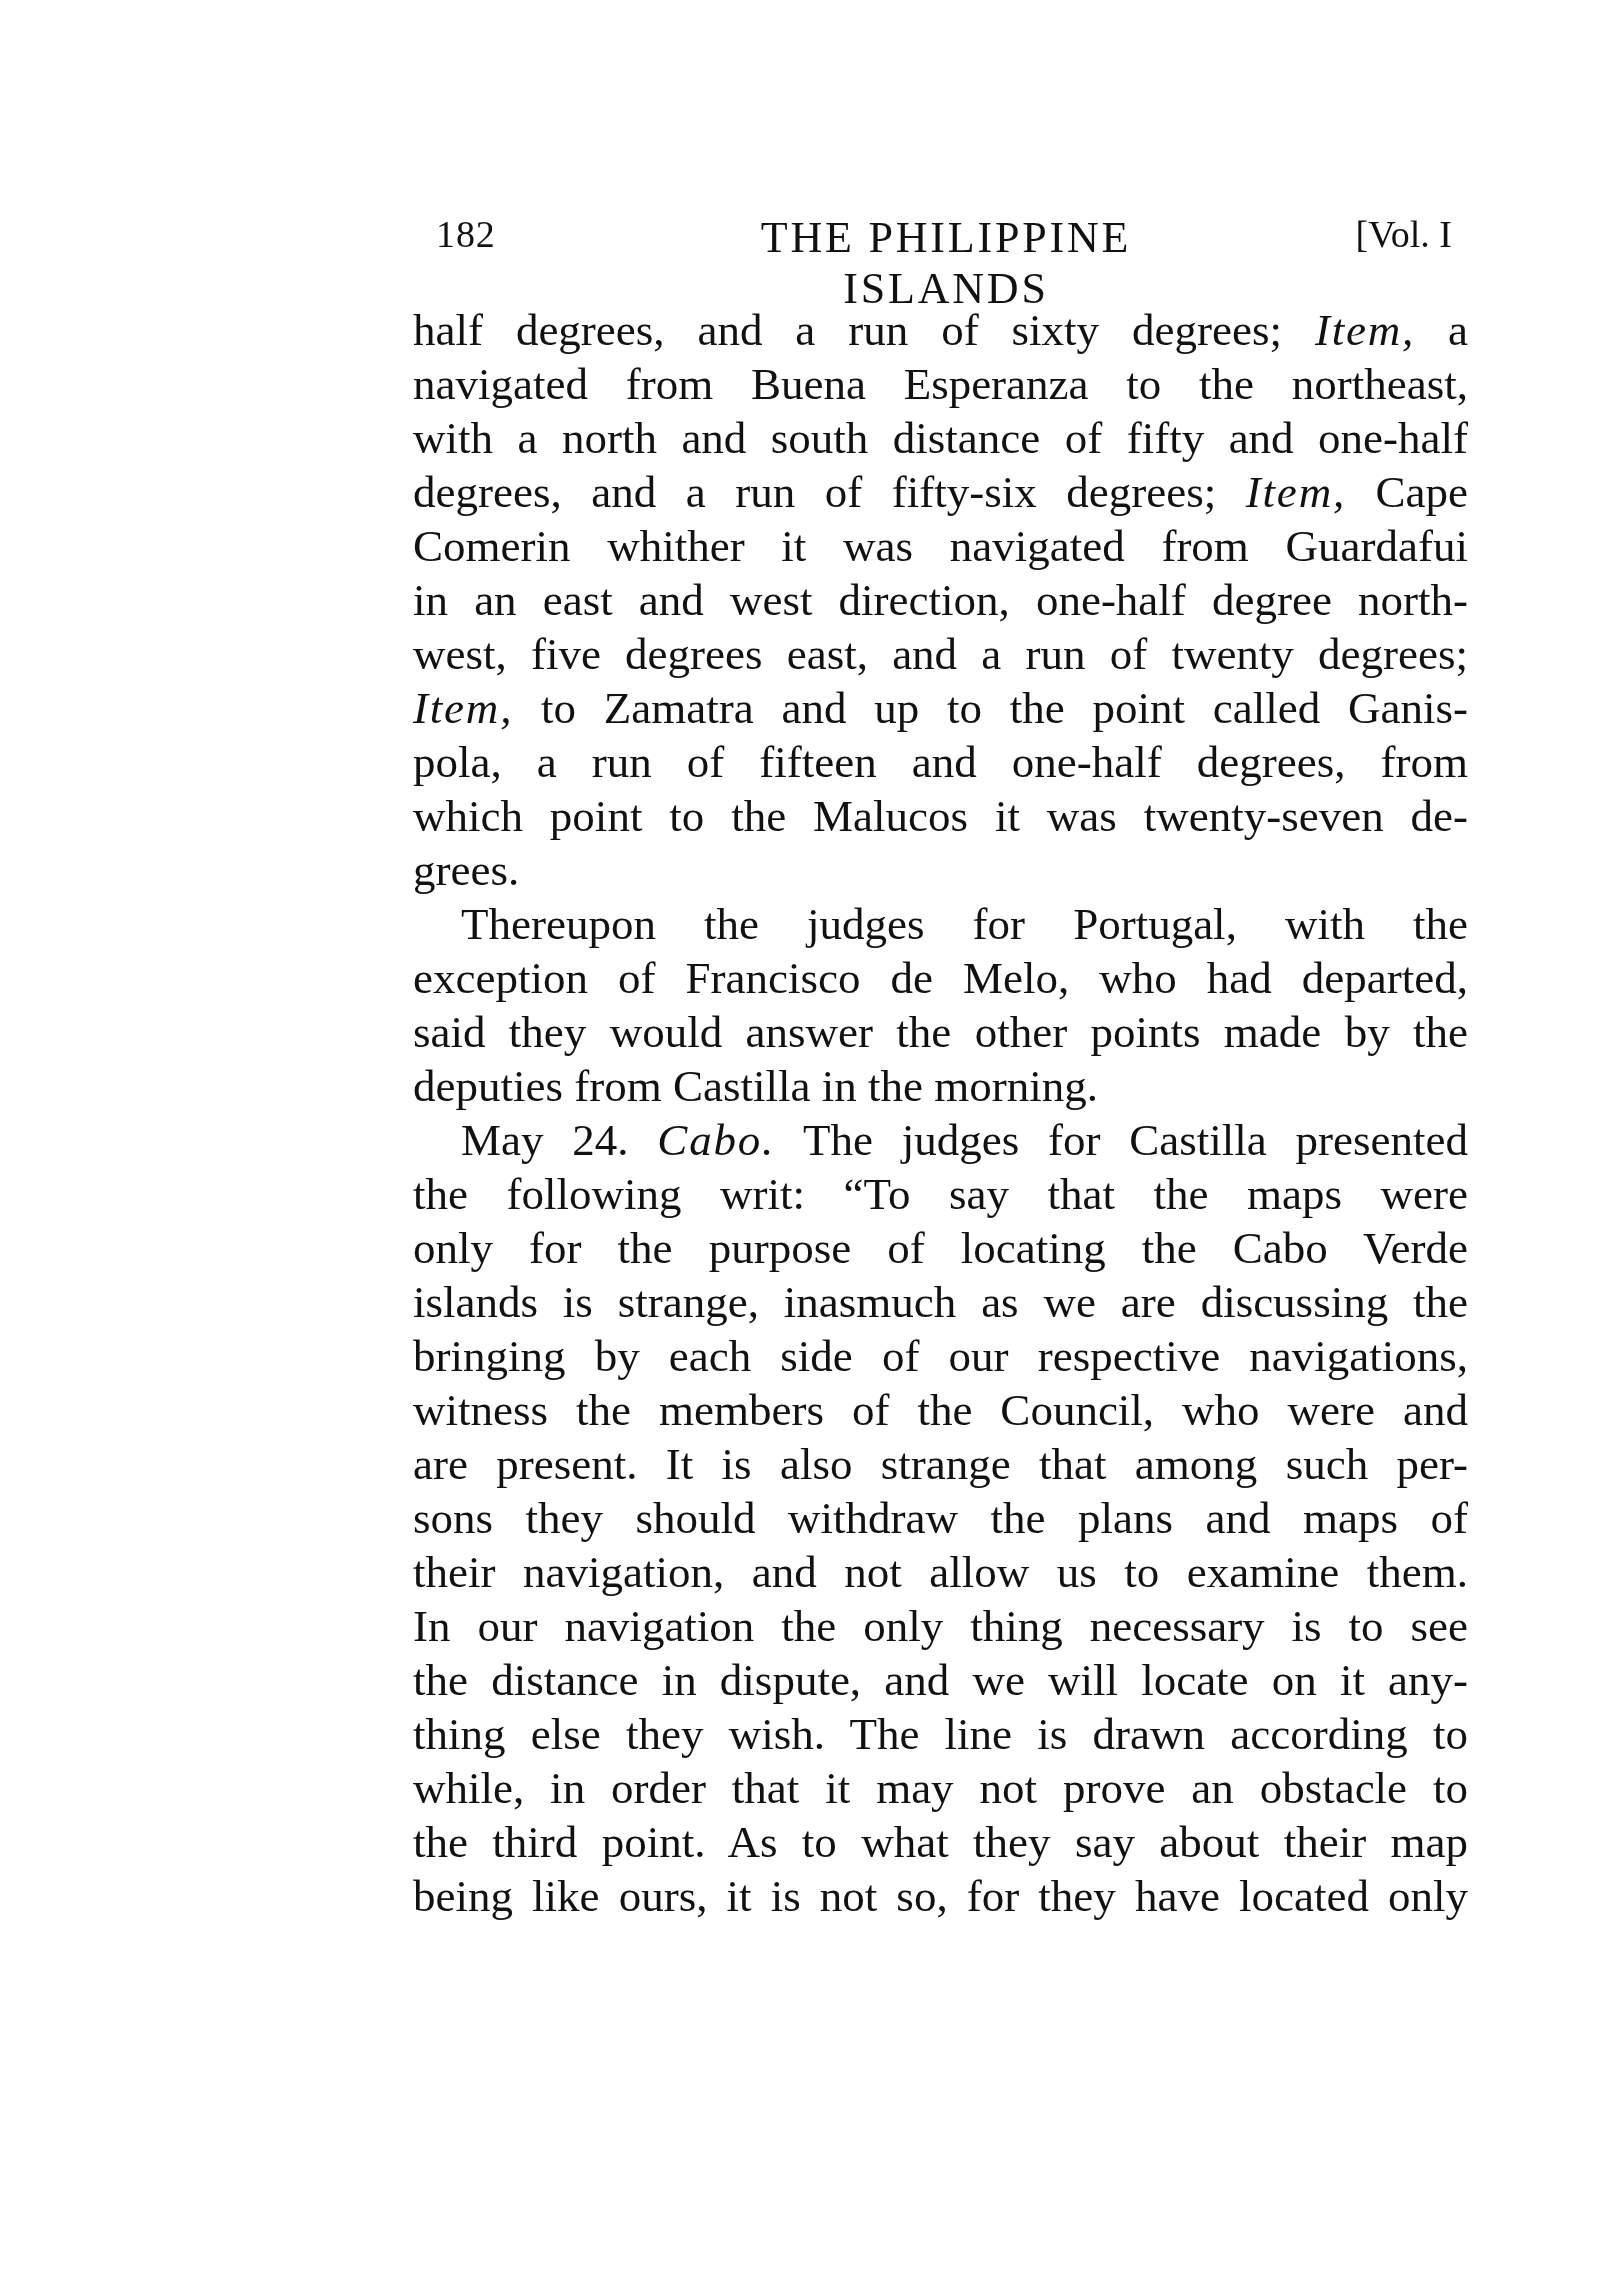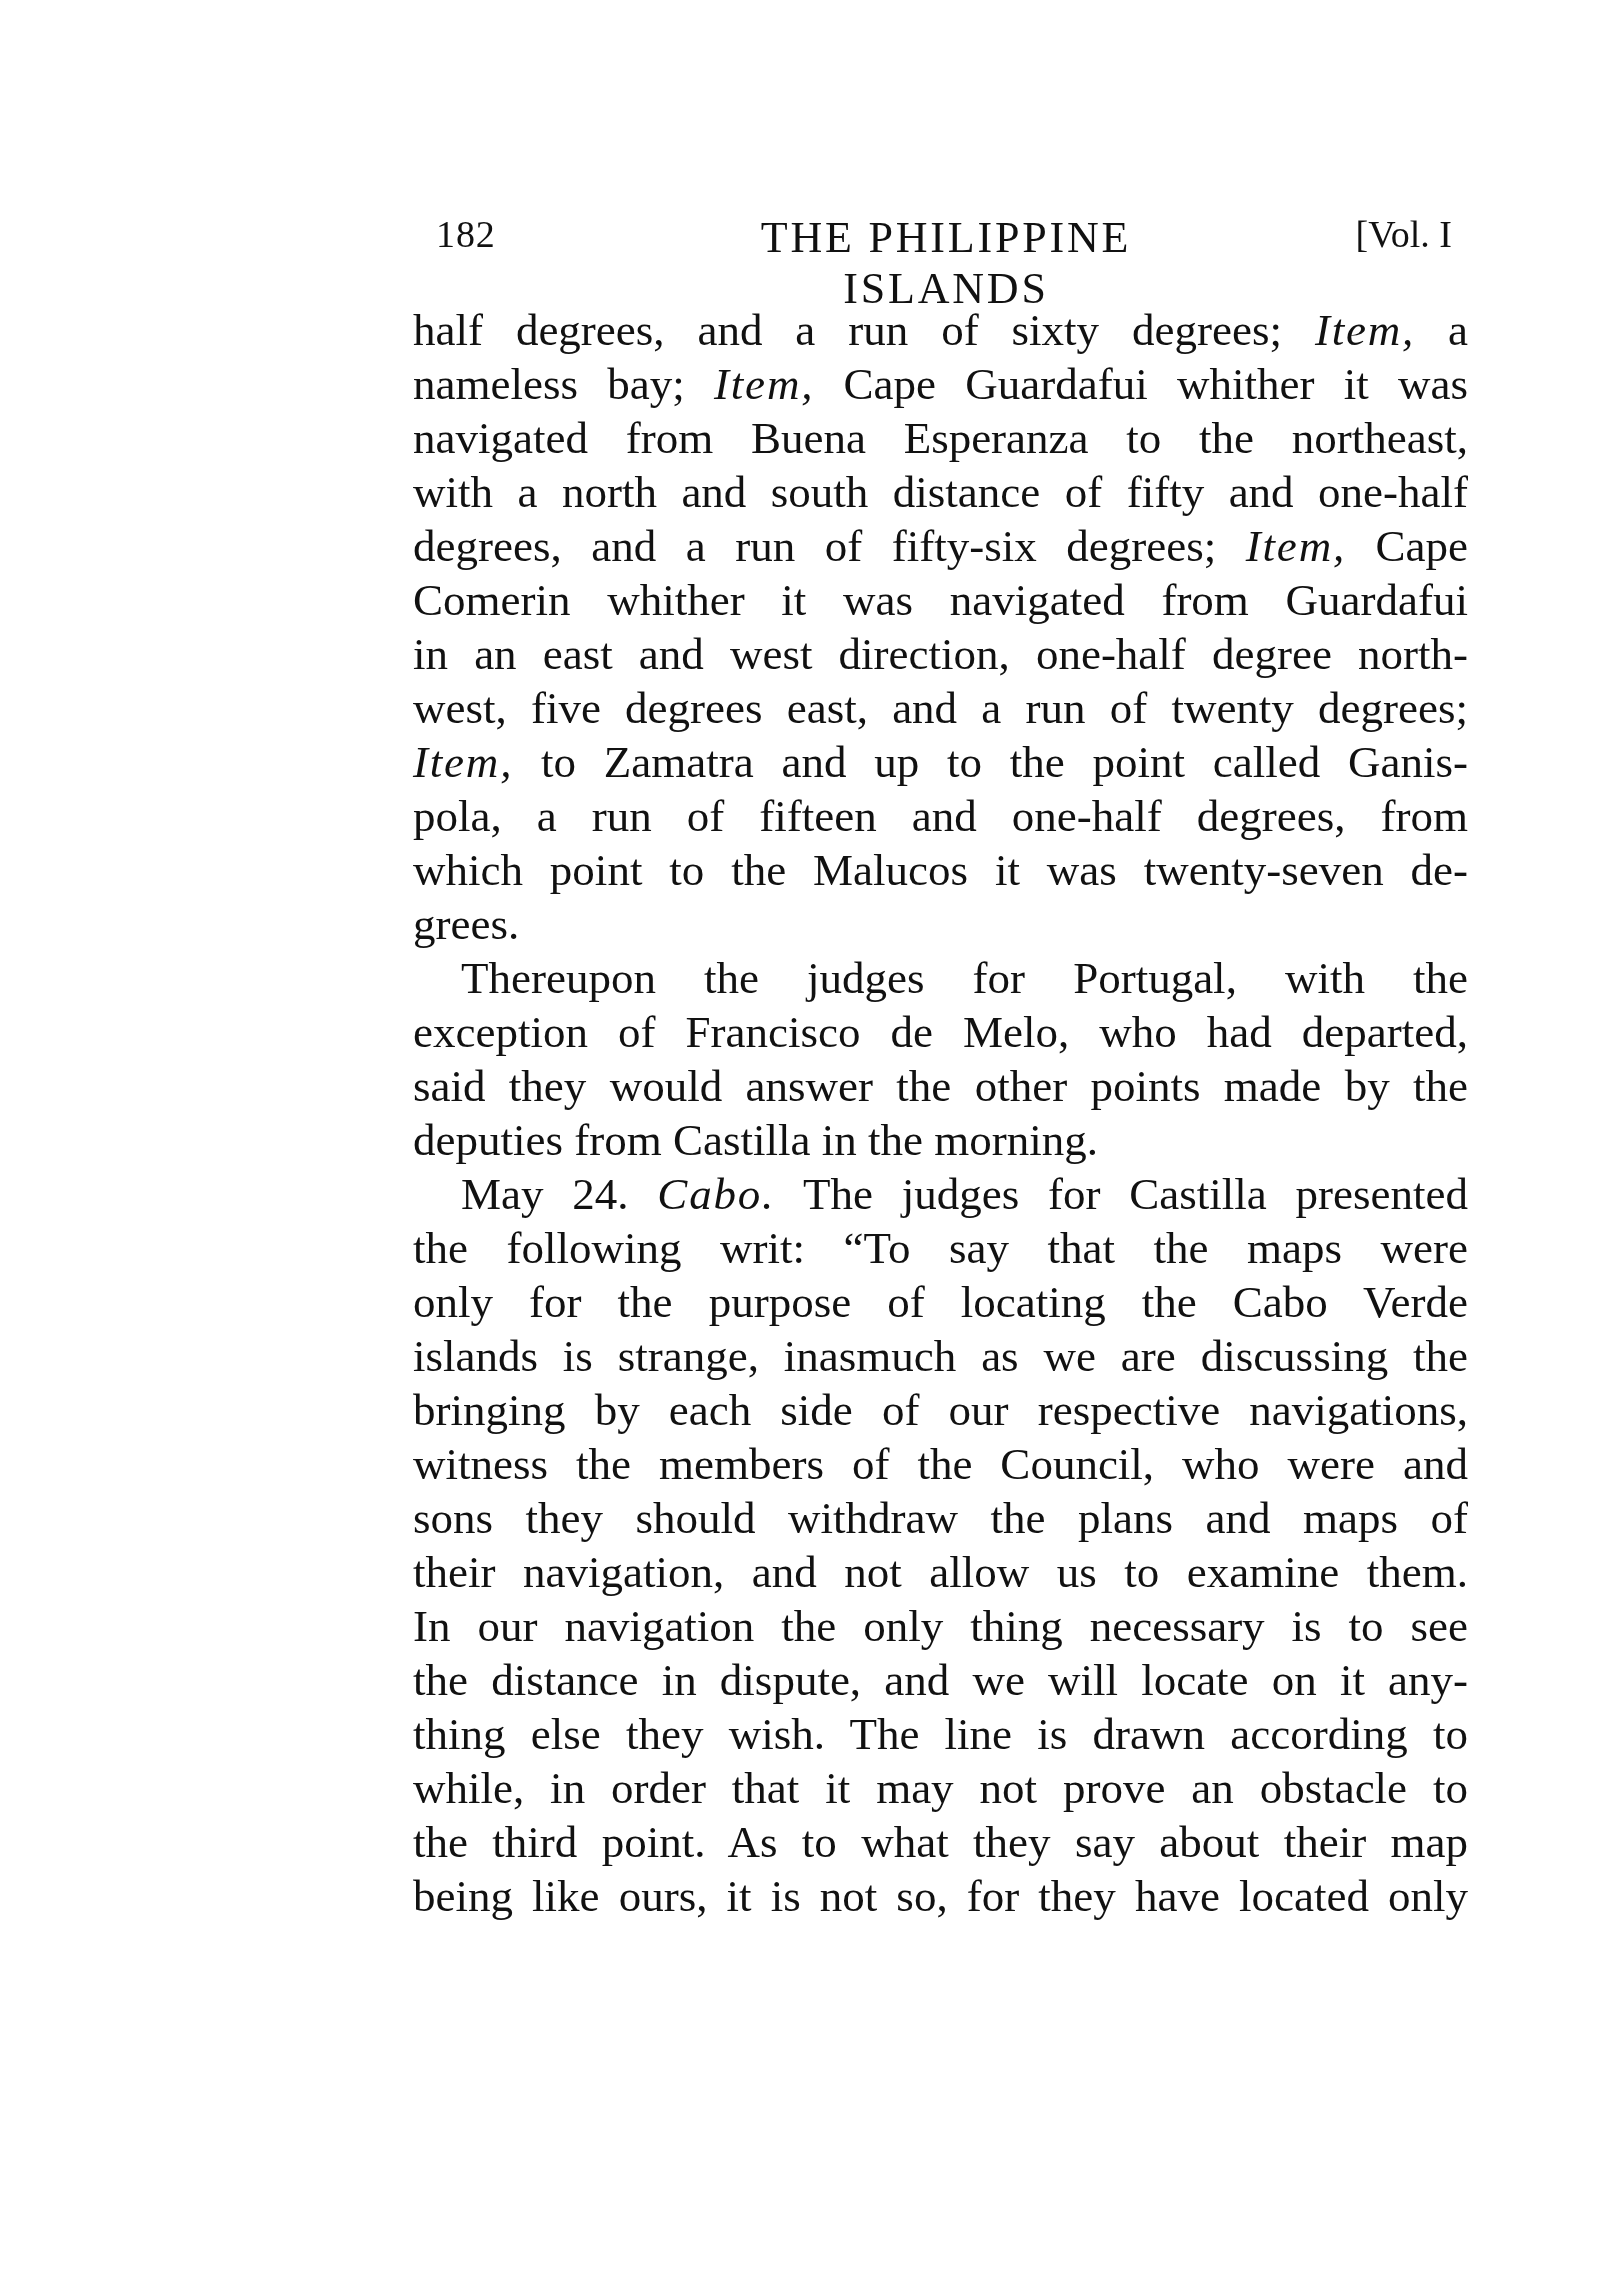--- a/index.html
+++ b/index.html
@@ -84,41 +84,41 @@
 <div class="page">
 
   <div class="running-head">
     <span class="folio">182</span>
     <span class="title">THE PHILIPPINE ISLANDS</span>
     <span class="volume">[Vol. I</span>
   </div>
 
   <div class="body-text" id="body-text">
       <div class="line"><span>half degrees, and a run of sixty degrees; </span><em>Item,</em><span> a</span></div>
-      <div class="line"><span>nameless bay; </span><em>Item,</em><span> Cape Guardafui whither it was</span></div>
       <div class="line"><span>navigated from Buena Esperanza to the northeast,</span></div>
       <div class="line"><span>with a north and south distance of fifty and one-half</span></div>
       <div class="line"><span>degrees, and a run of fifty-six degrees; </span><em>Item,</em><span> Cape</span></div>
       <div class="line"><span>Comerin whither it was navigated from Guardafui</span></div>
       <div class="line"><span>in an east and west direction, one-half degree north-</span></div>
       <div class="line"><span>west, five degrees east, and a run of twenty degrees;</span></div>
       <div class="line"><em>Item,</em><span> to Zamatra and up to the point called Ganis-</span></div>
       <div class="line"><span>pola, a run of fifteen and one-half degrees, from</span></div>
       <div class="line"><span>which point to the Malucos it was twenty-seven de-</span></div>
       <div class="line last"><span>grees.</span></div>
       <div class="line indent"><span>Thereupon the judges for Portugal, with the</span></div>
       <div class="line"><span>exception of Francisco de Melo, who had departed,</span></div>
       <div class="line"><span>said they would answer the other points made by the</span></div>
       <div class="line last"><span>deputies from Castilla in the morning.</span></div>
       <div class="line indent"><span>May 24.  </span><em>Cabo.</em><span>  The judges for Castilla presented</span></div>
       <div class="line"><span>the following writ:  “To say that the maps were</span></div>
       <div class="line"><span>only for the purpose of locating the Cabo Verde</span></div>
       <div class="line"><span>islands is strange, inasmuch as we are discussing the</span></div>
       <div class="line"><span>bringing by each side of our respective navigations,</span></div>
       <div class="line"><span>witness the members of the Council, who were and</span></div>
+      <div class="line"><span>are present.  It is also strange that among such per-</span></div>
       <div class="line"><span>sons they should withdraw the plans and maps of</span></div>
       <div class="line"><span>their navigation, and not allow us to examine them.</span></div>
       <div class="line"><span>In our navigation the only thing necessary is to see</span></div>
       <div class="line"><span>the distance in dispute, and we will locate on it any-</span></div>
       <div class="line"><span>thing else they wish.  The line is drawn according to</span></div>
       <div class="line"><span>while, in order that it may not prove an obstacle to</span></div>
       <div class="line"><span>the third point.  As to what they say about their map</span></div>
       <div class="line"><span>being like ours, it is not so, for they have located only</span></div>
     </div>
 

